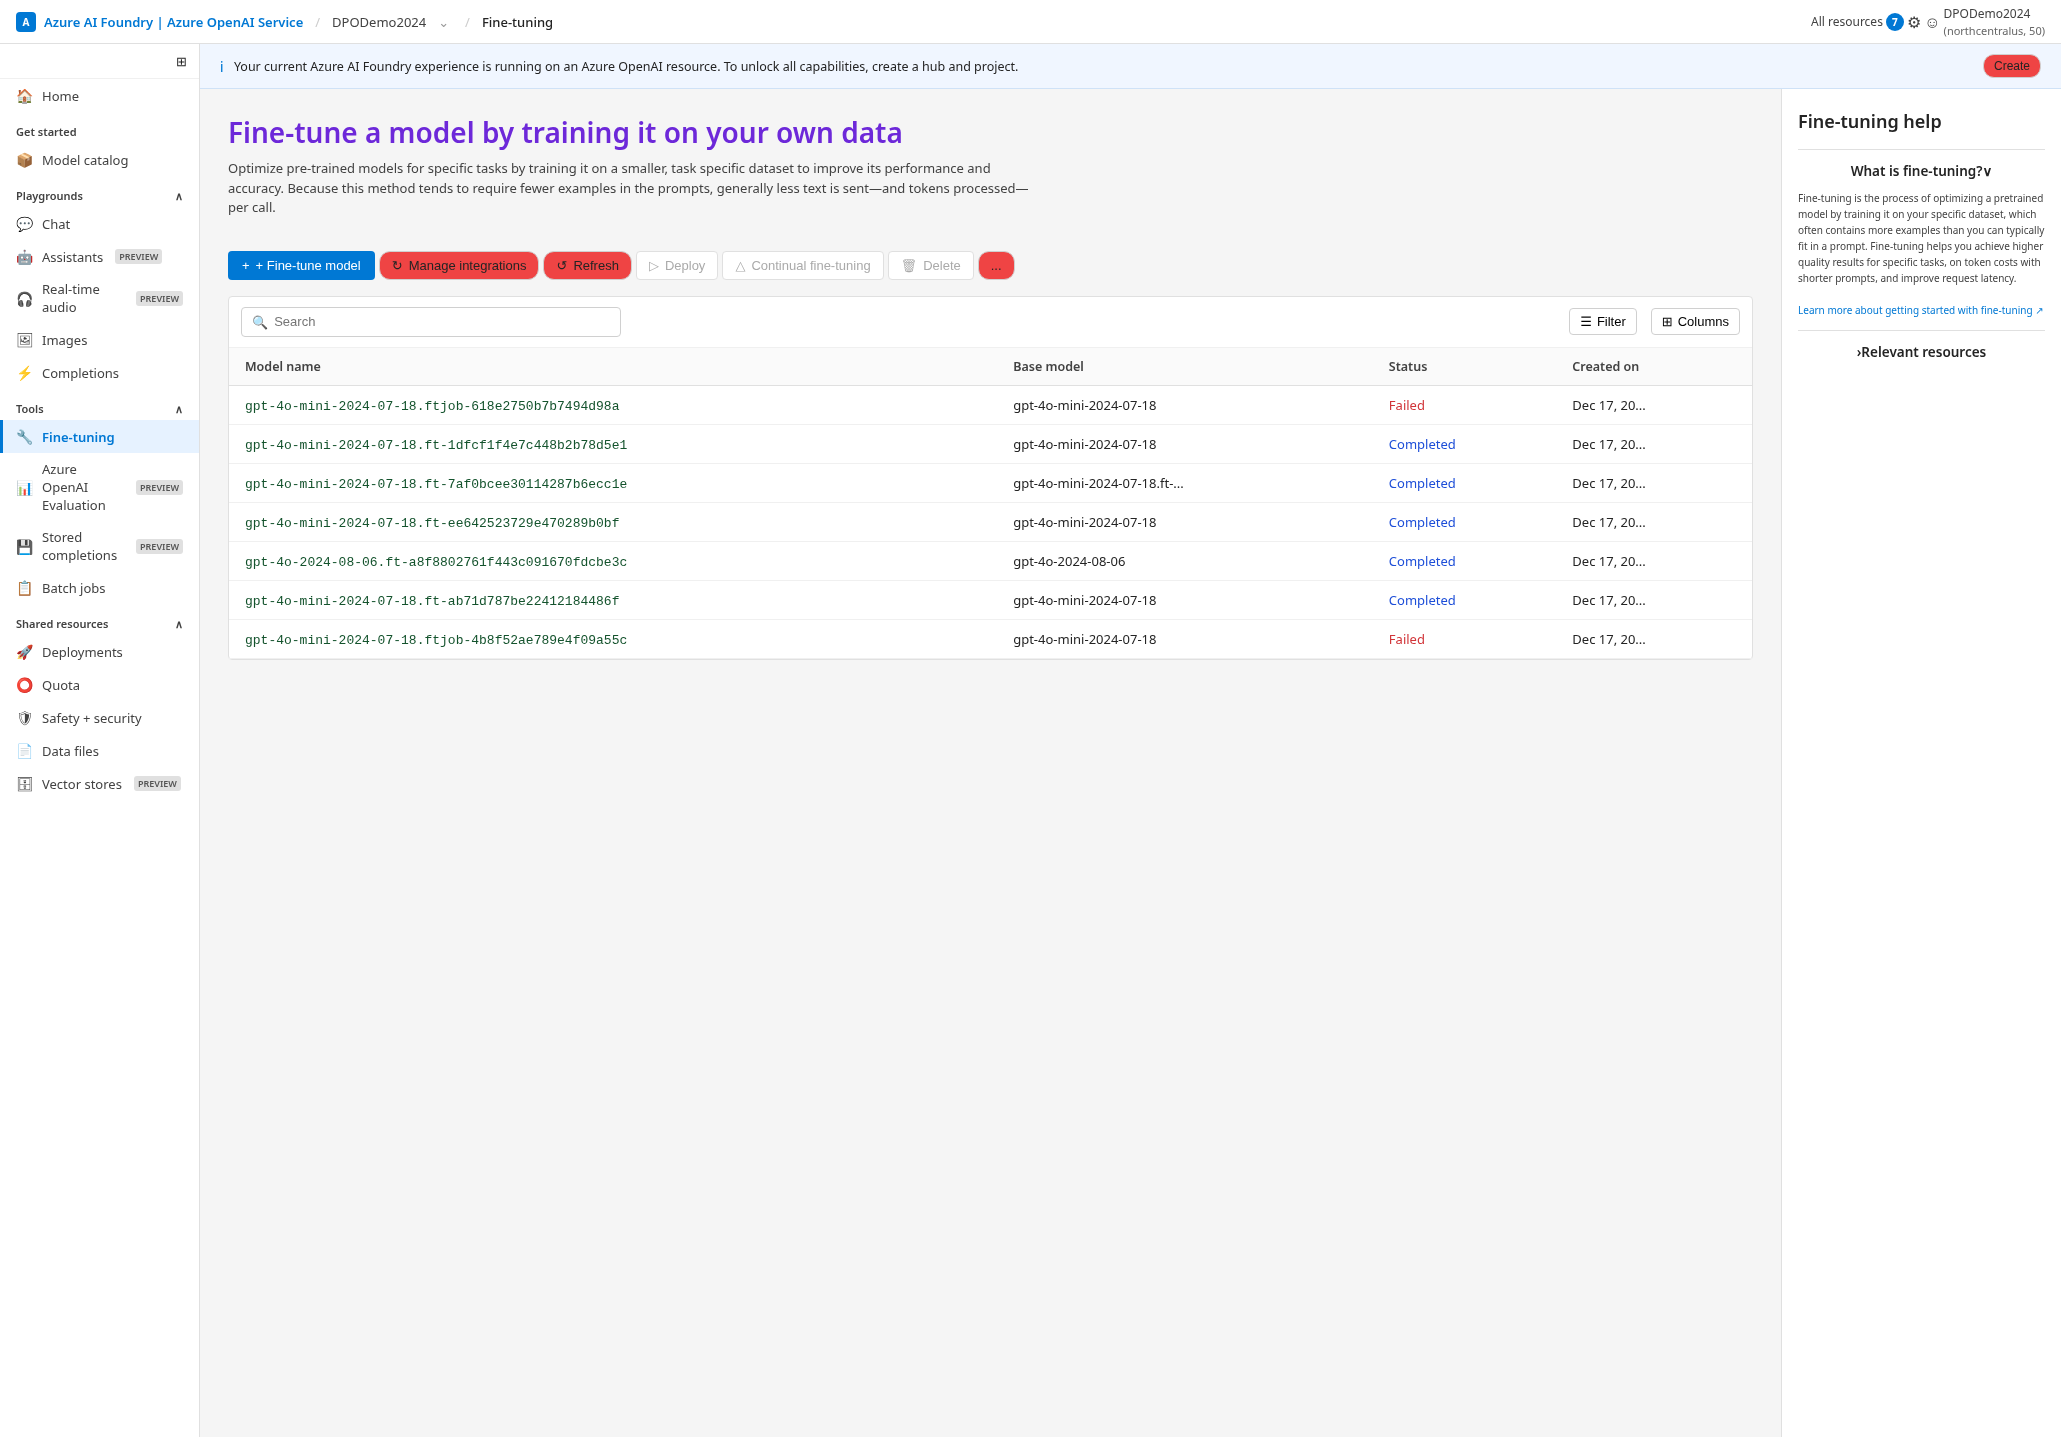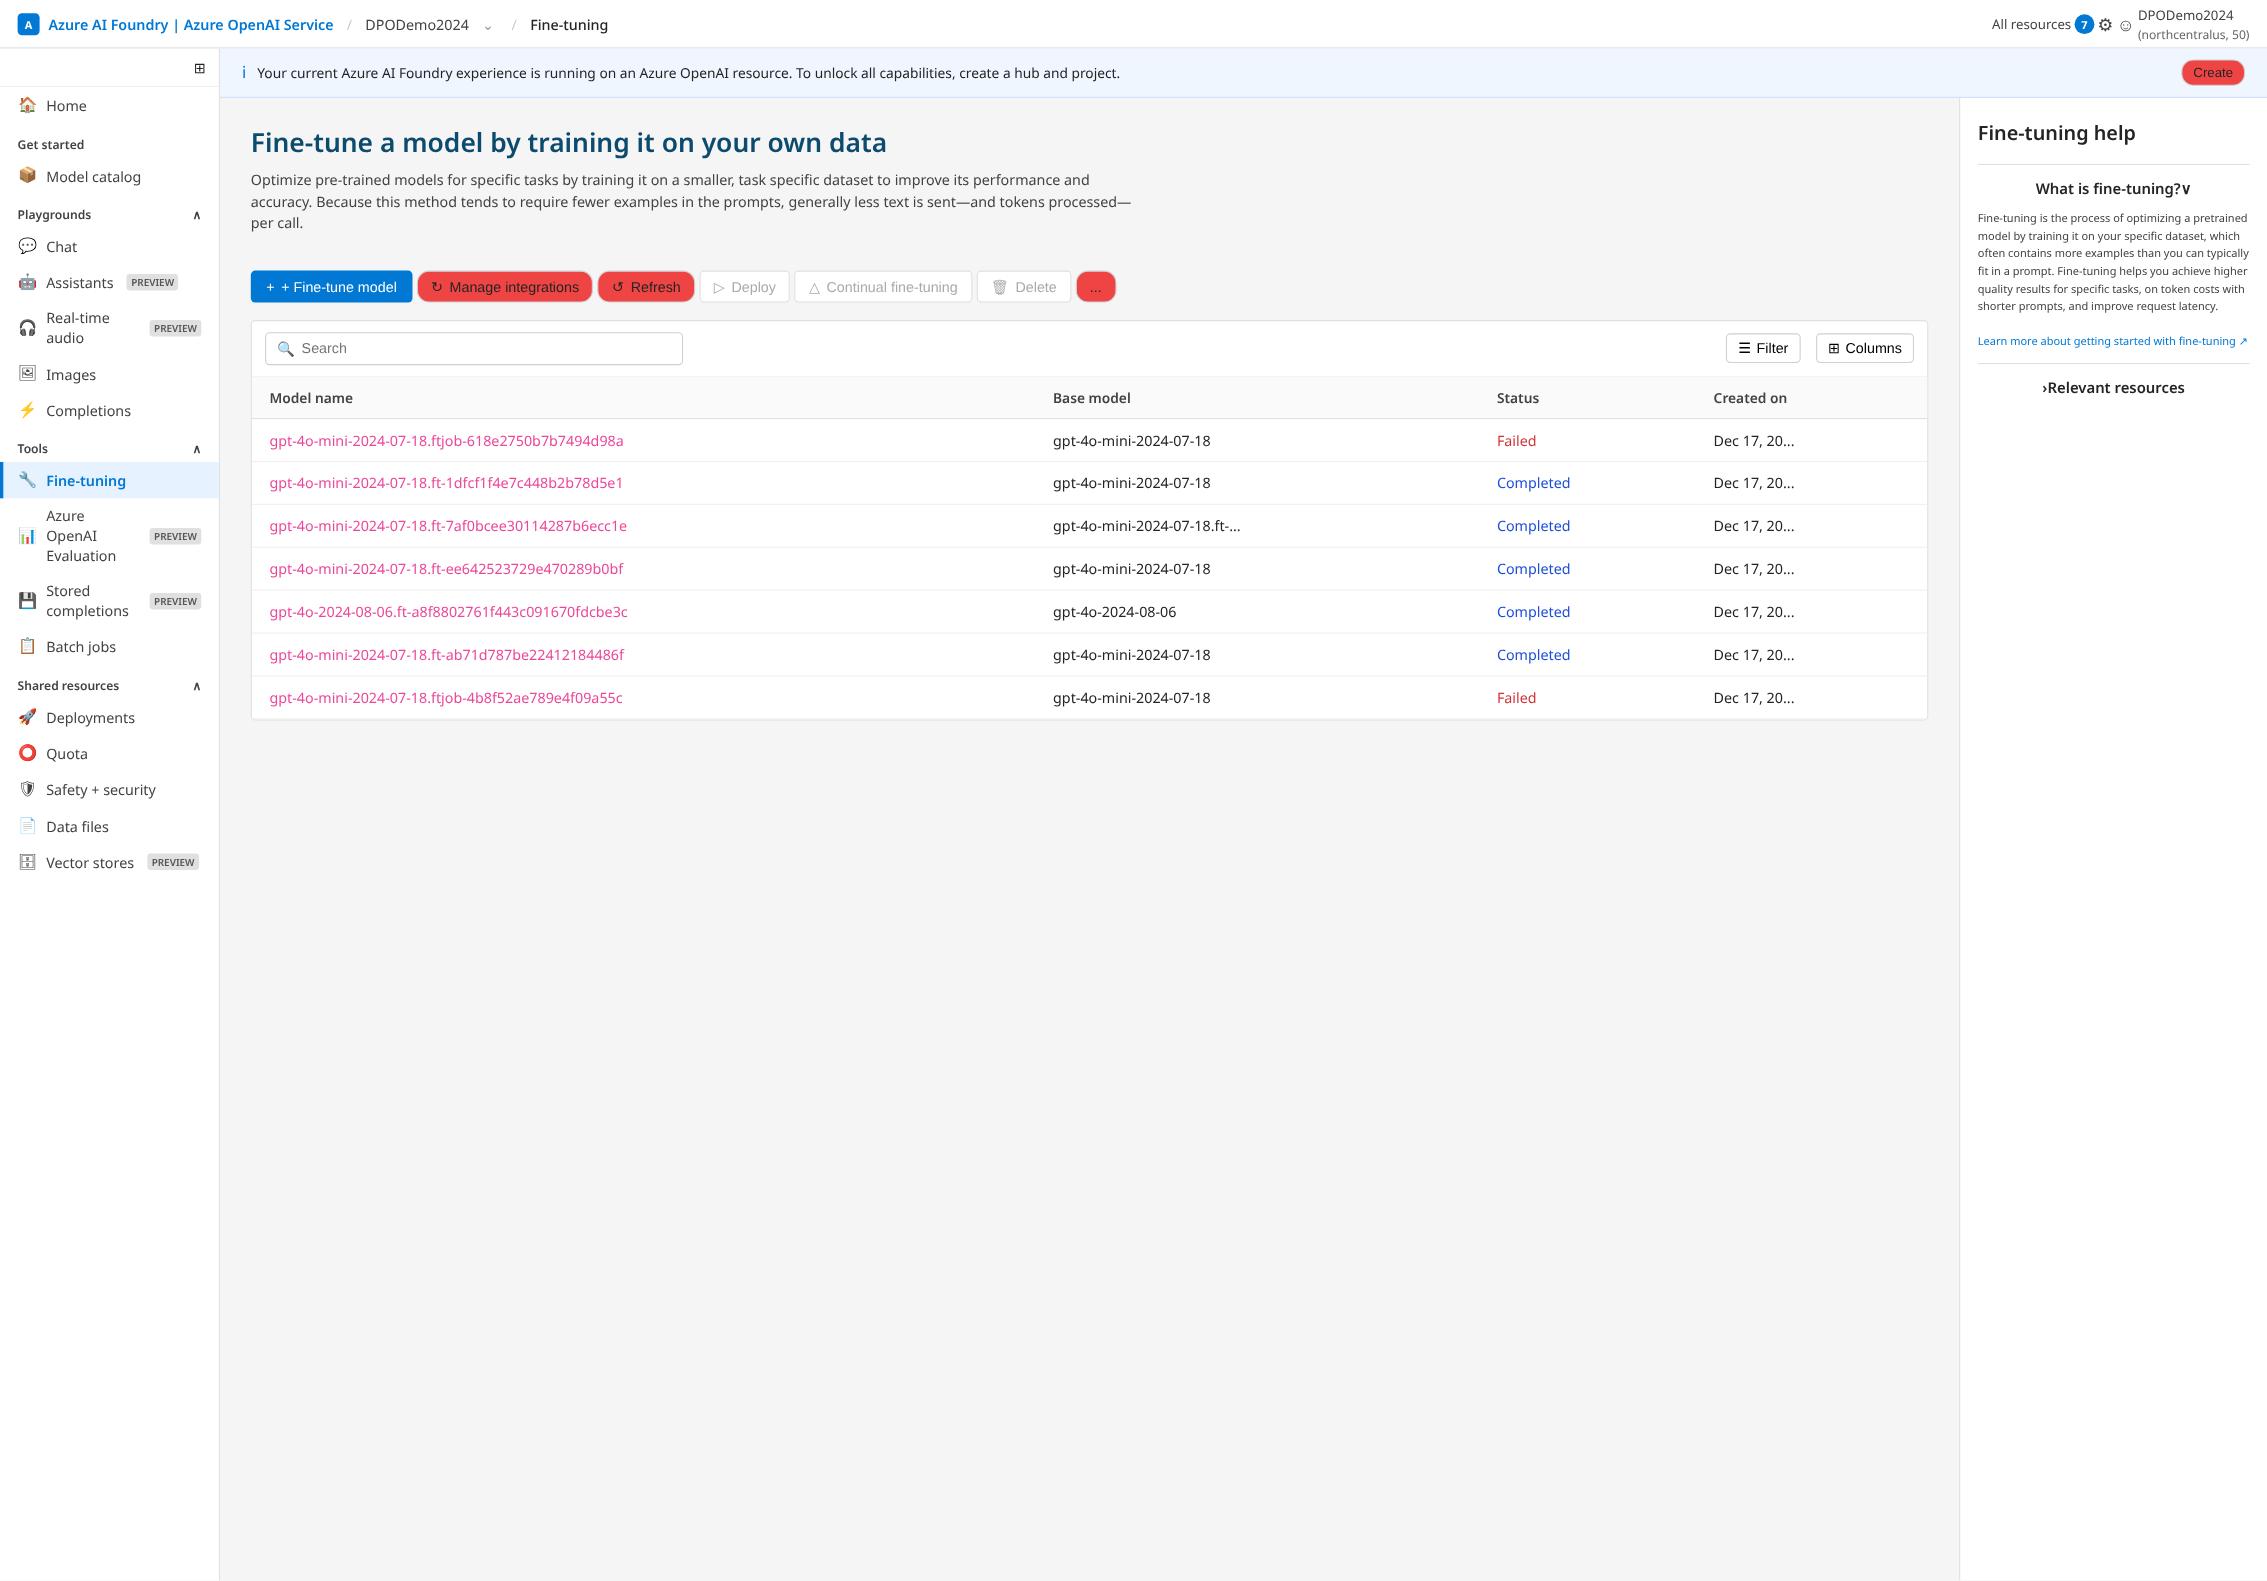--- a/index.html
+++ b/index.html
@@ -139,21 +139,21 @@
       flex-shrink: 0;
     }
     .info-icon { color: #0078d4; font-size: 15px; }
 
     
     .main-with-panel { display: flex; flex: 1; overflow: hidden; }
 
     
     .main-content { flex: 1; overflow-y: auto; padding: 24px 28px; }
 
-    .page-title { font-size: 24px; font-weight: 600; color: #0c4a6e; margin-bottom: 8px; }
+    .page-title { font-size: 28px; font-weight: 600; color: #6d28d9; margin-bottom: 8px; }
     .page-desc { font-size: 13px; color: #424242; line-height: 1.5; margin-bottom: 33px; max-width: 820px; }
 
     
     .toolbar {
       display: flex;
       align-items: center;
       gap: 4px;
       margin-bottom: 16px;
       flex-wrap: wrap;
     }
@@ -245,21 +245,21 @@
       text-align: left;
       padding: 10px 16px;
       font-size: 12.5px;
       font-weight: 600;
       color: #424242;
       border-bottom: 1px solid #e0e0e0;
       background: #fafafa;
     }
     tbody tr { border-bottom: 1px solid #f0f0f0; }
     tbody td { padding: 10px 16px; font-size: 13px; color: #242424; }
-    .model-link { color: #ec4899; text-decoration: none; cursor: pointer; }
+    .model-link { color: #14532d; text-decoration: none; cursor: pointer; font-family: Liberation Mono, monospace; }
     .status-completed { color: #1d4ed8; margin-top: 12px; }
     .status-failed { color: #d13438; }
 
     
     .help-panel {
       width: 280px;
       border-left: 1px solid #e0e0e0;
       background: #fff;
       overflow-y: auto;
       padding: 20px 16px;

